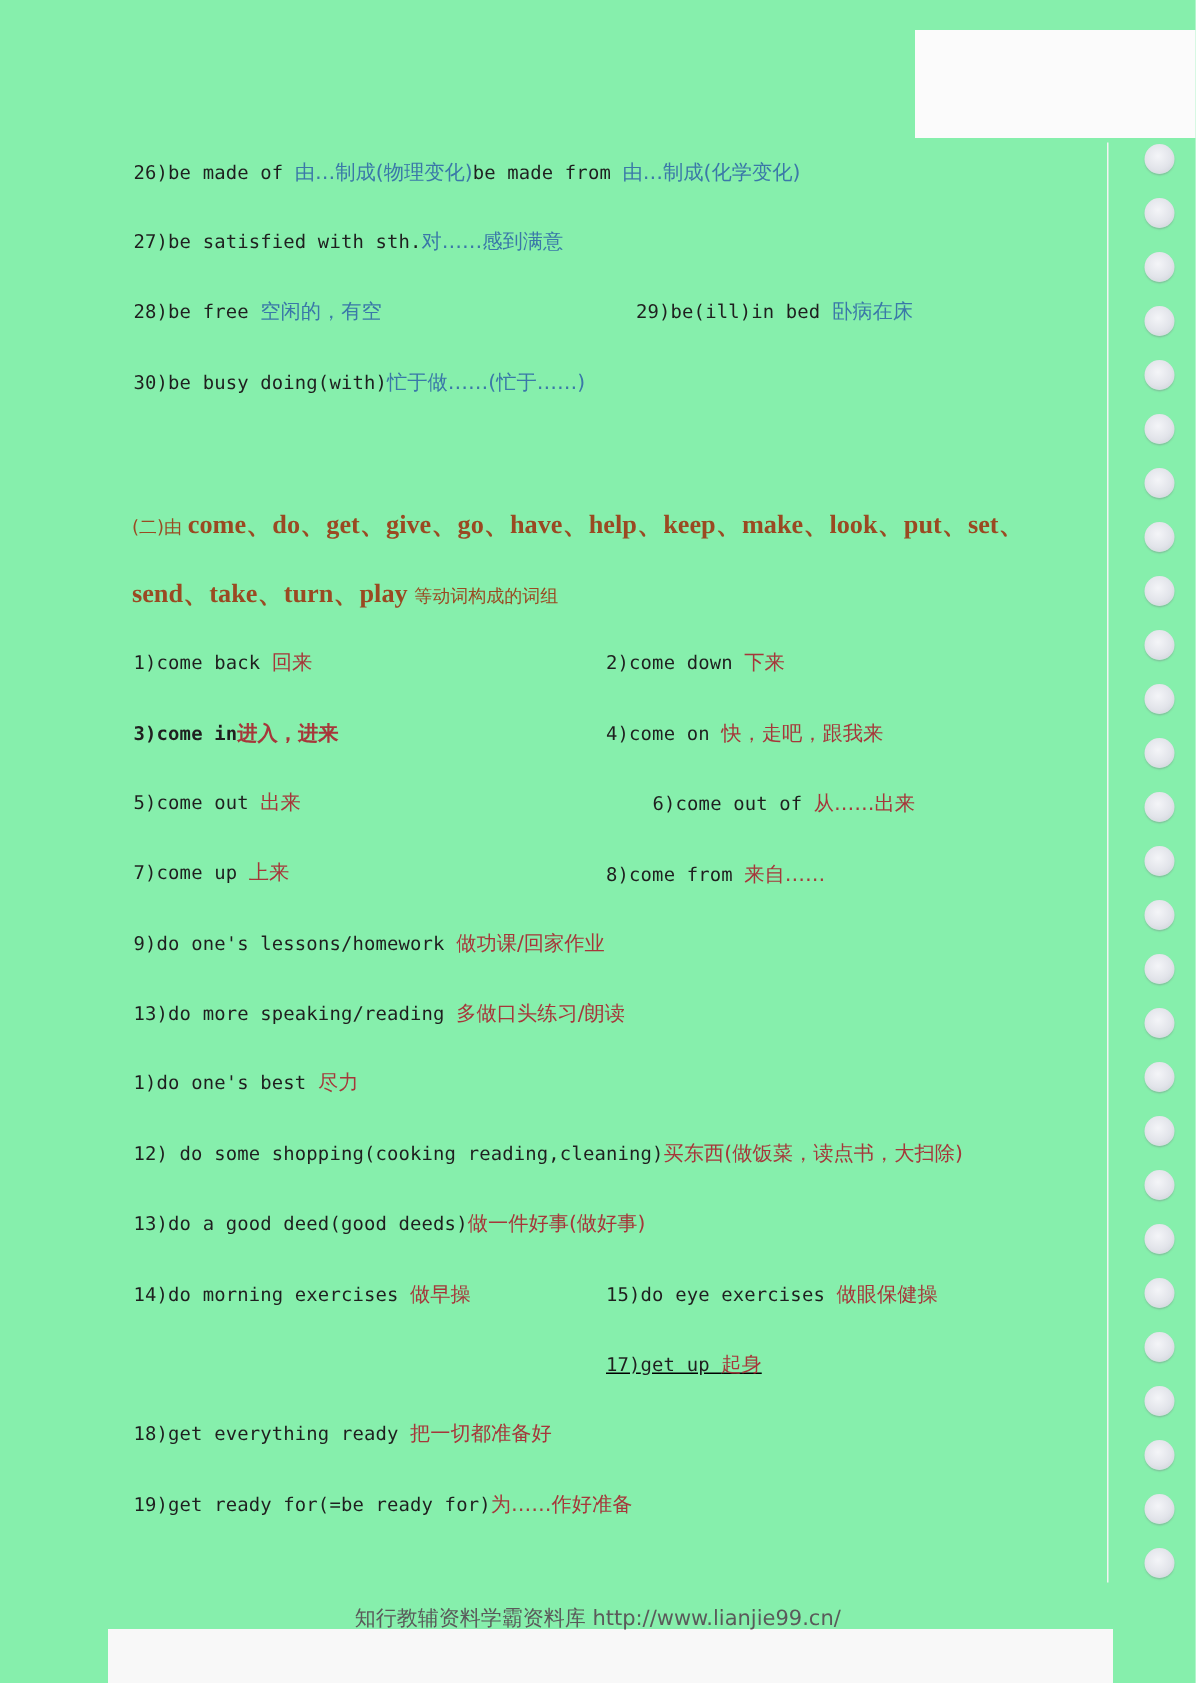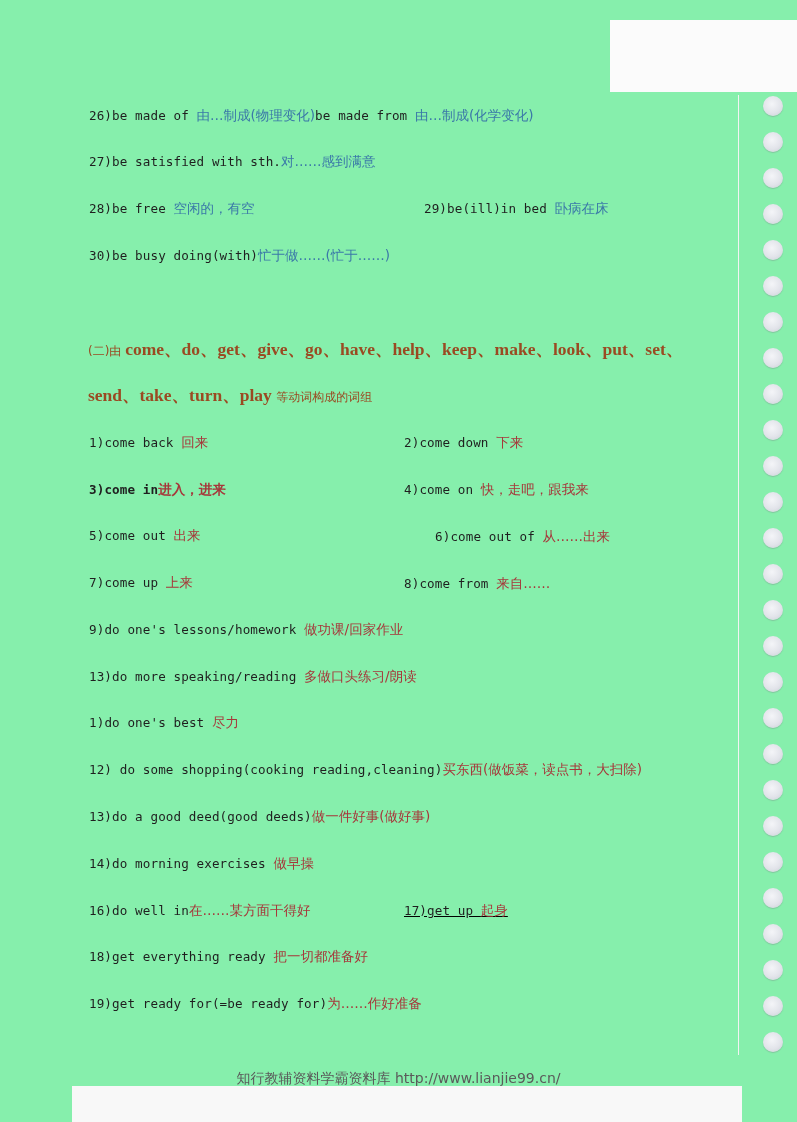--- a/index.html
+++ b/index.html
@@ -175,24 +175,24 @@
     <span class="en">12)</span><span class="en"> do some shopping(cooking reading,cleaning)</span><span class="zh-red">买东西(做饭菜，读点书，大扫除)</span>
   </div>
 
   <div class="line" style="left:89px; top:806px;">
     <span class="en">13)</span><span class="en">do a good deed(good deeds)</span><span class="zh-red">做一件好事(做好事)</span>
   </div>
 
   <div class="line" style="left:89px; top:853px;">
     <span class="en">14)</span><span class="en">do morning exercises </span><span class="zh-red">做早操</span>
   </div>
-
-  <div class="line" style="left:89px; top:900px;">
-    <span class="en">16)</span><span class="en">do well in</span><span class="zh-red">在……某方面干得好</span>
-  </div>
+  <div class="line" style="left:404px; top:853px;">
+    <span class="en">15)</span><span class="en">do eye exercises </span><span class="zh-red">做眼保健操</span>
+  </div>
+
   <div class="line" style="left:404px; top:900px;text-decoration:underline;">
     <span class="en">17)</span><span class="en">get up </span><span class="zh-red">起身</span>
   </div>
 
   <div class="line" style="left:89px; top:946px;">
     <span class="en">18)</span><span class="en">get everything ready </span><span class="zh-red">把一切都准备好</span>
   </div>
 
   <div class="line" style="left:89px; top:993px;">
     <span class="en">19)</span><span class="en">get ready for(=be ready for)</span><span class="zh-red">为……作好准备</span>

